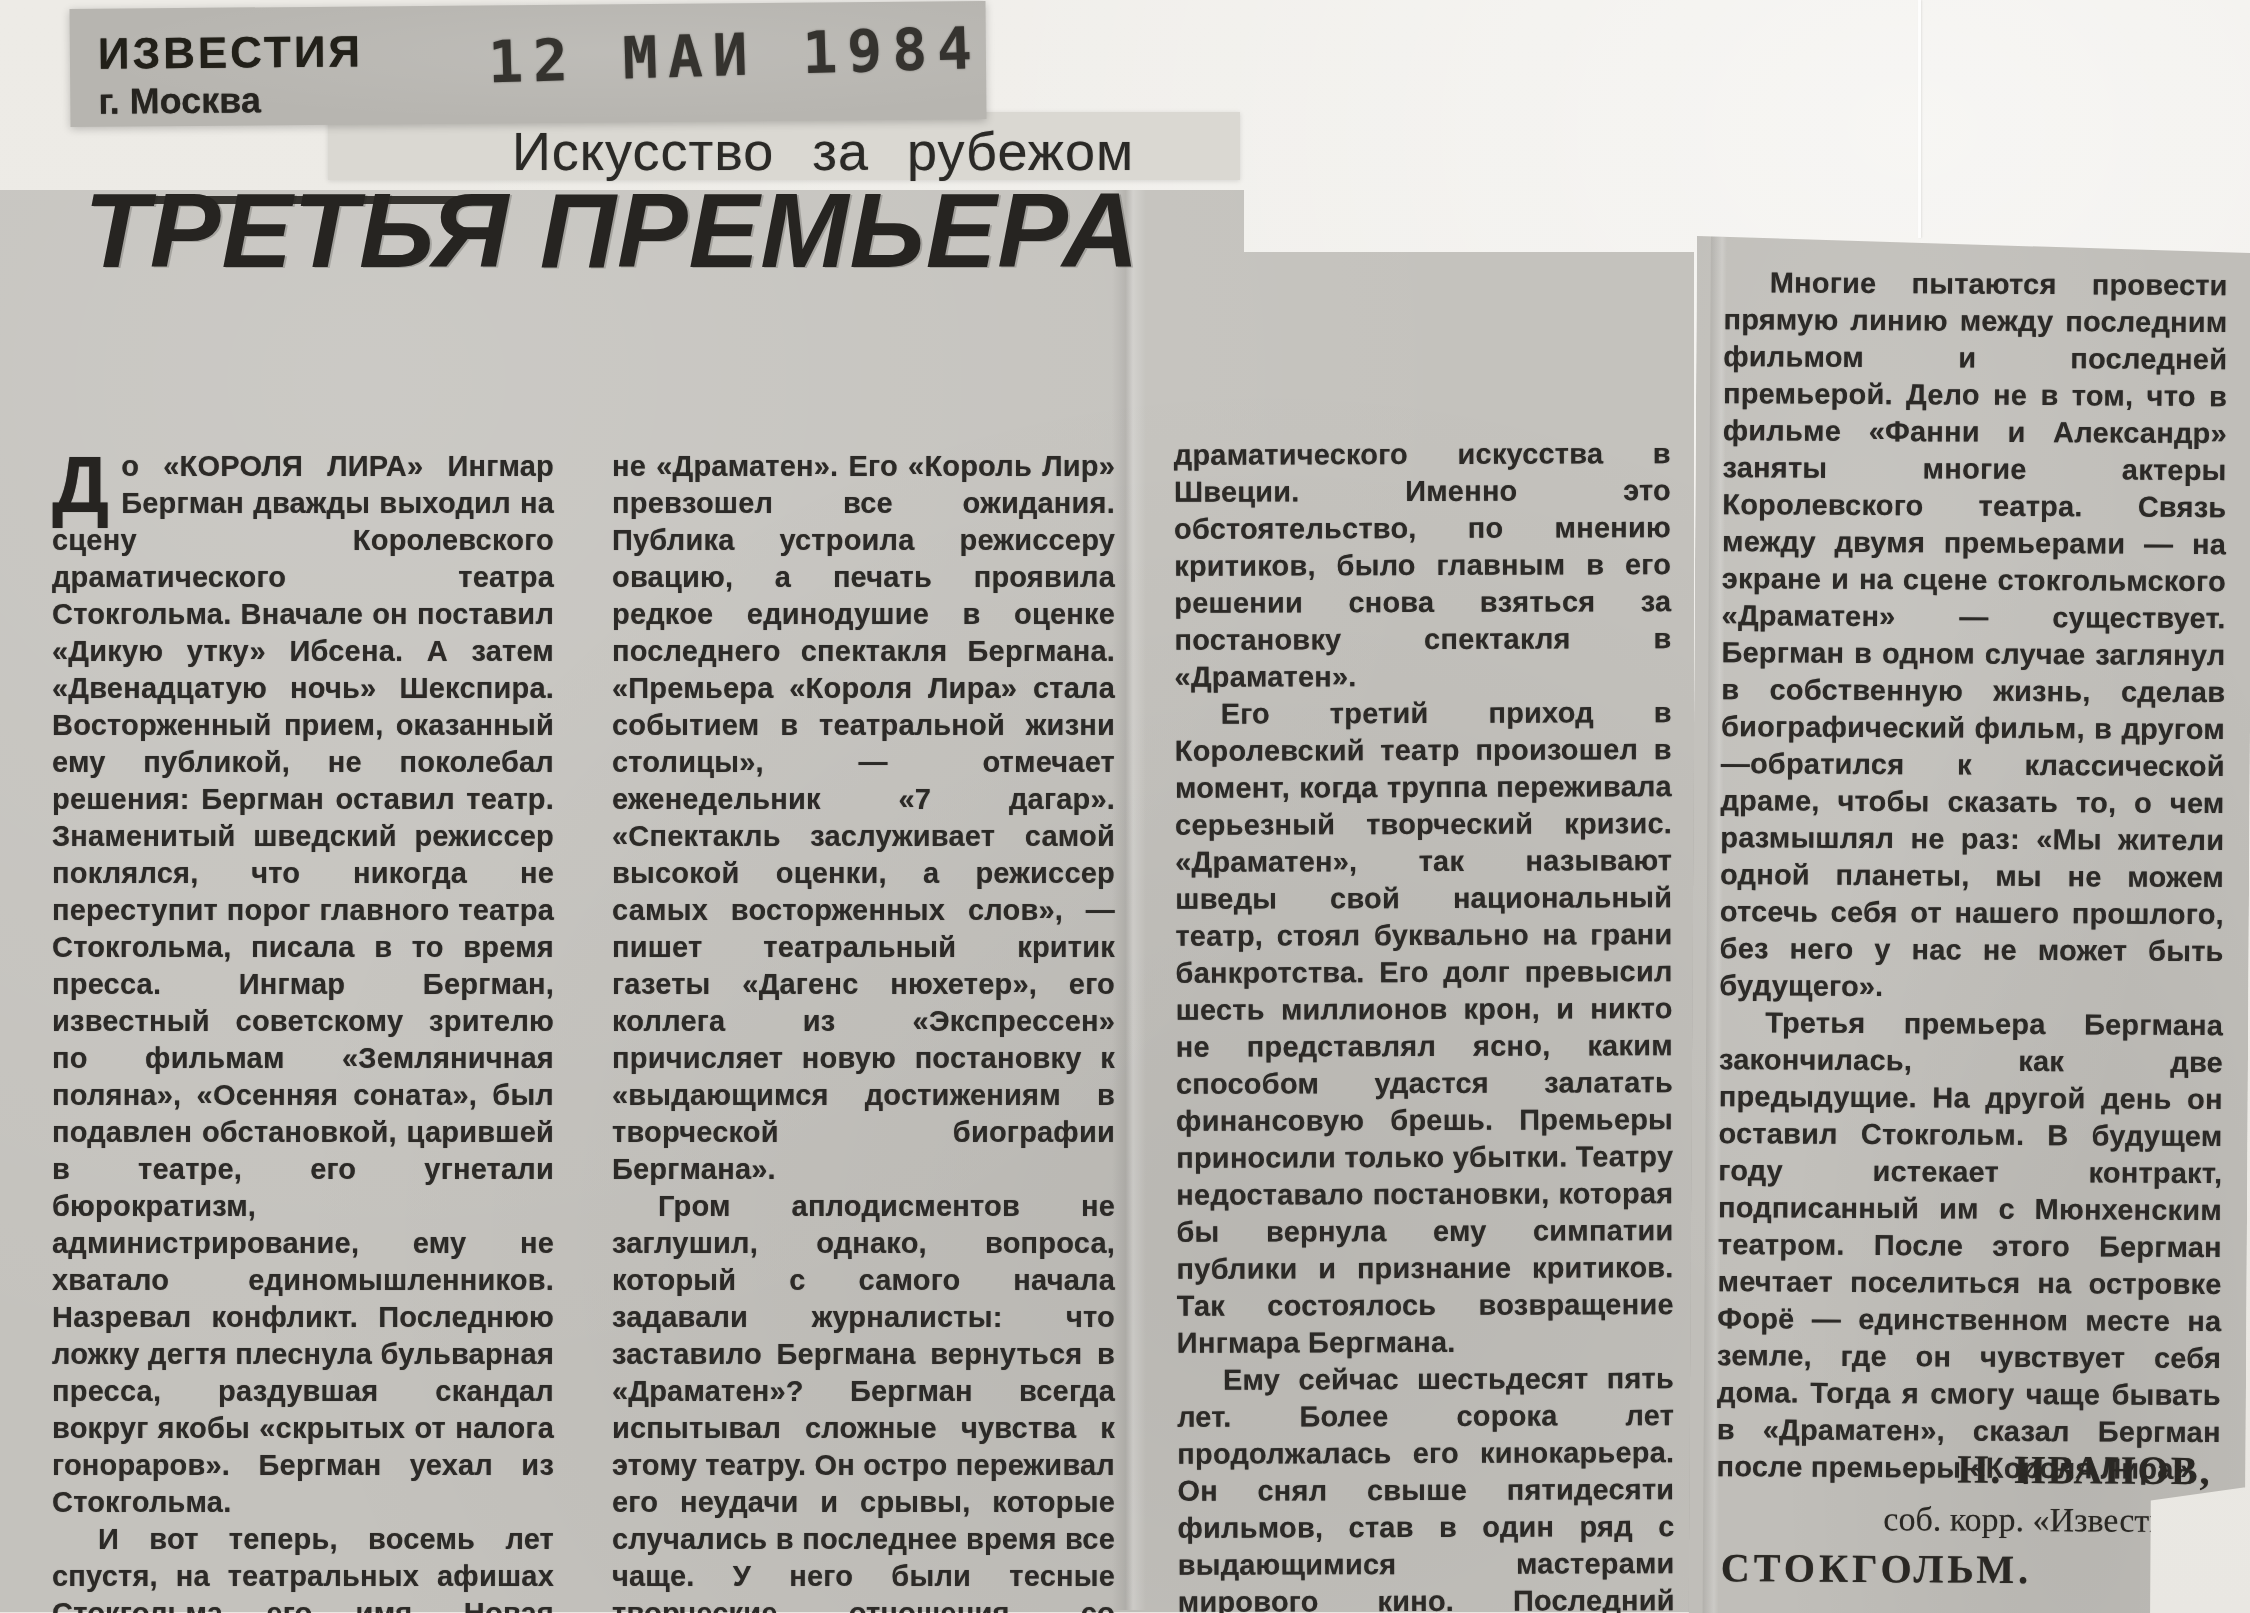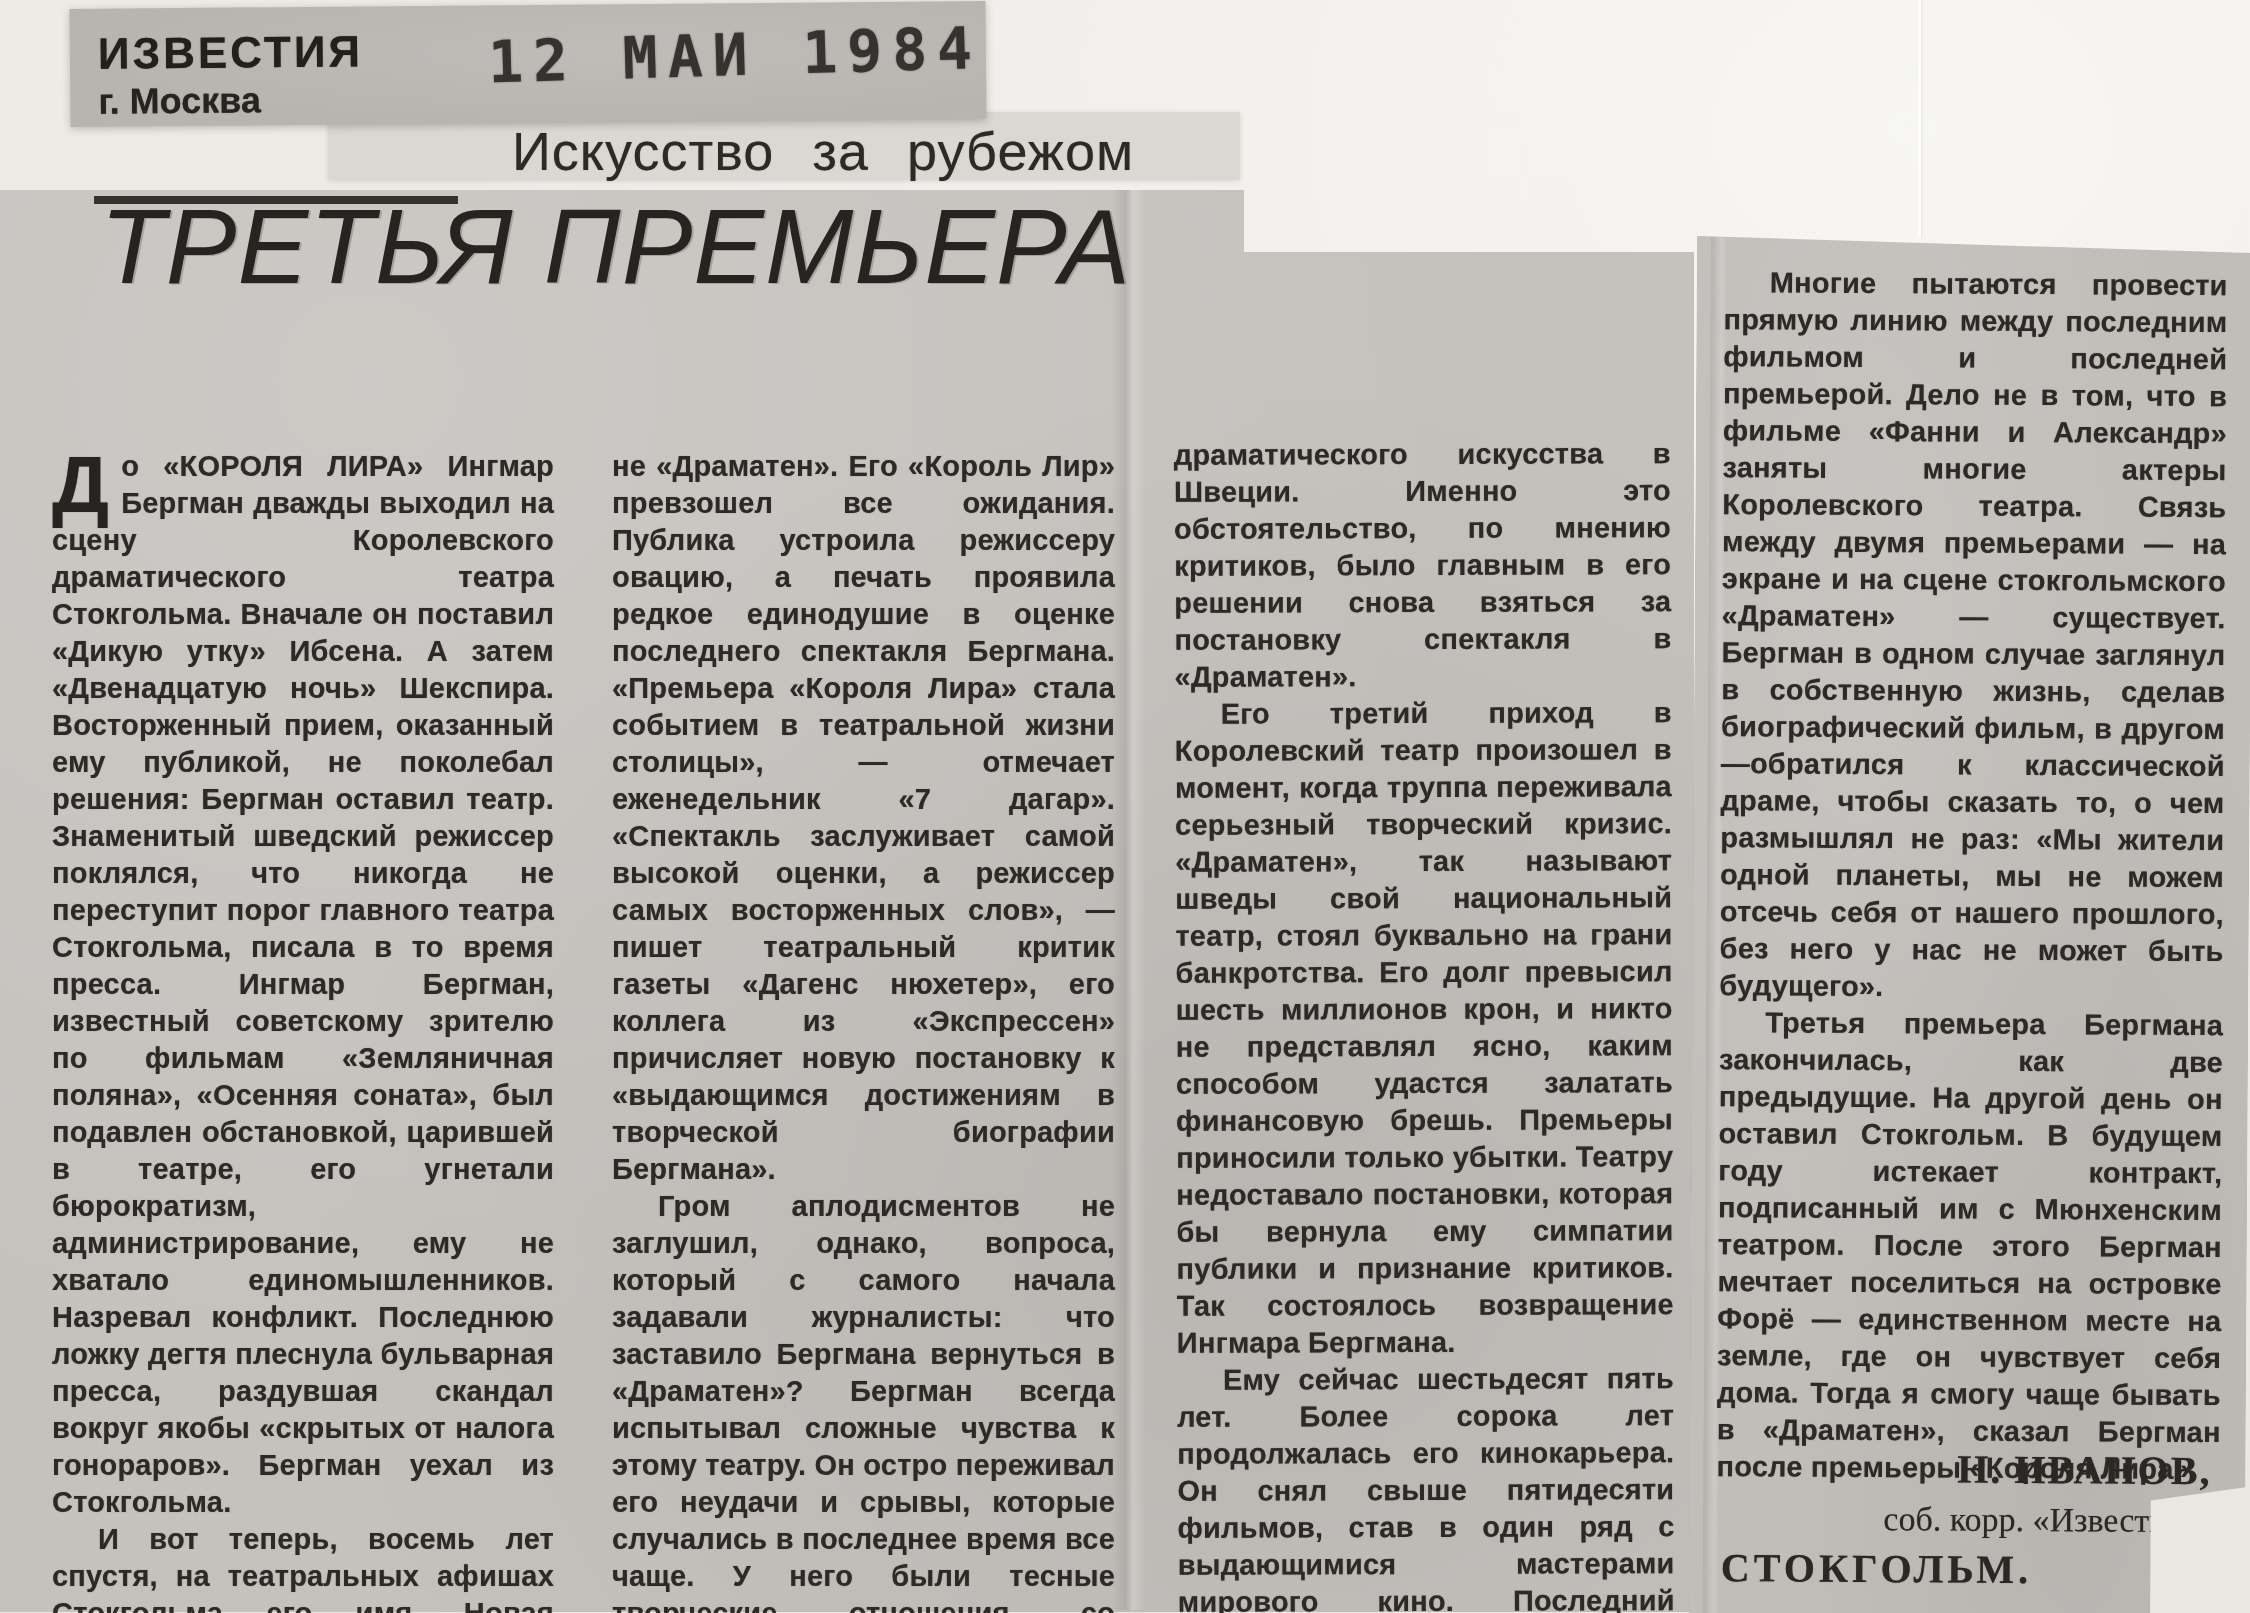--- a/index.html
+++ b/index.html
@@ -76,22 +76,22 @@
     text-shadow:0 0 2px rgba(50,48,44,.55);
   }
 
   
   .kicker{
     position:absolute;left:512px;top:120px;font-size:54px;font-weight:400;
     color:#2b2a27;word-spacing:22px;letter-spacing:1px;
     text-shadow:0 0 1px rgba(43,42,39,.5);
   }
   .headline{
-    position:absolute;left:84px;top:170px;margin:16px;width:1040px;white-space:nowrap;
-    font-size:106px;font-weight:400;font-style:italic;letter-spacing:1px;
+    position:absolute;left:84px;top:170px;margin:0;width:1040px;white-space:nowrap;
+    font-size:106px;font-weight:700;font-style:italic;letter-spacing:1px;
     color:#262421;text-shadow:2px 1px 0 rgba(38,36,33,.22);
   }
 
   
   .col{
     position:absolute;font-size:29px;line-height:37px;font-weight:700;
     text-align:justify;color:#2c2a27;letter-spacing:.2px;
     text-shadow:0 0 1px rgba(44,42,39,.5);
   }
   .col p{margin:0;}

